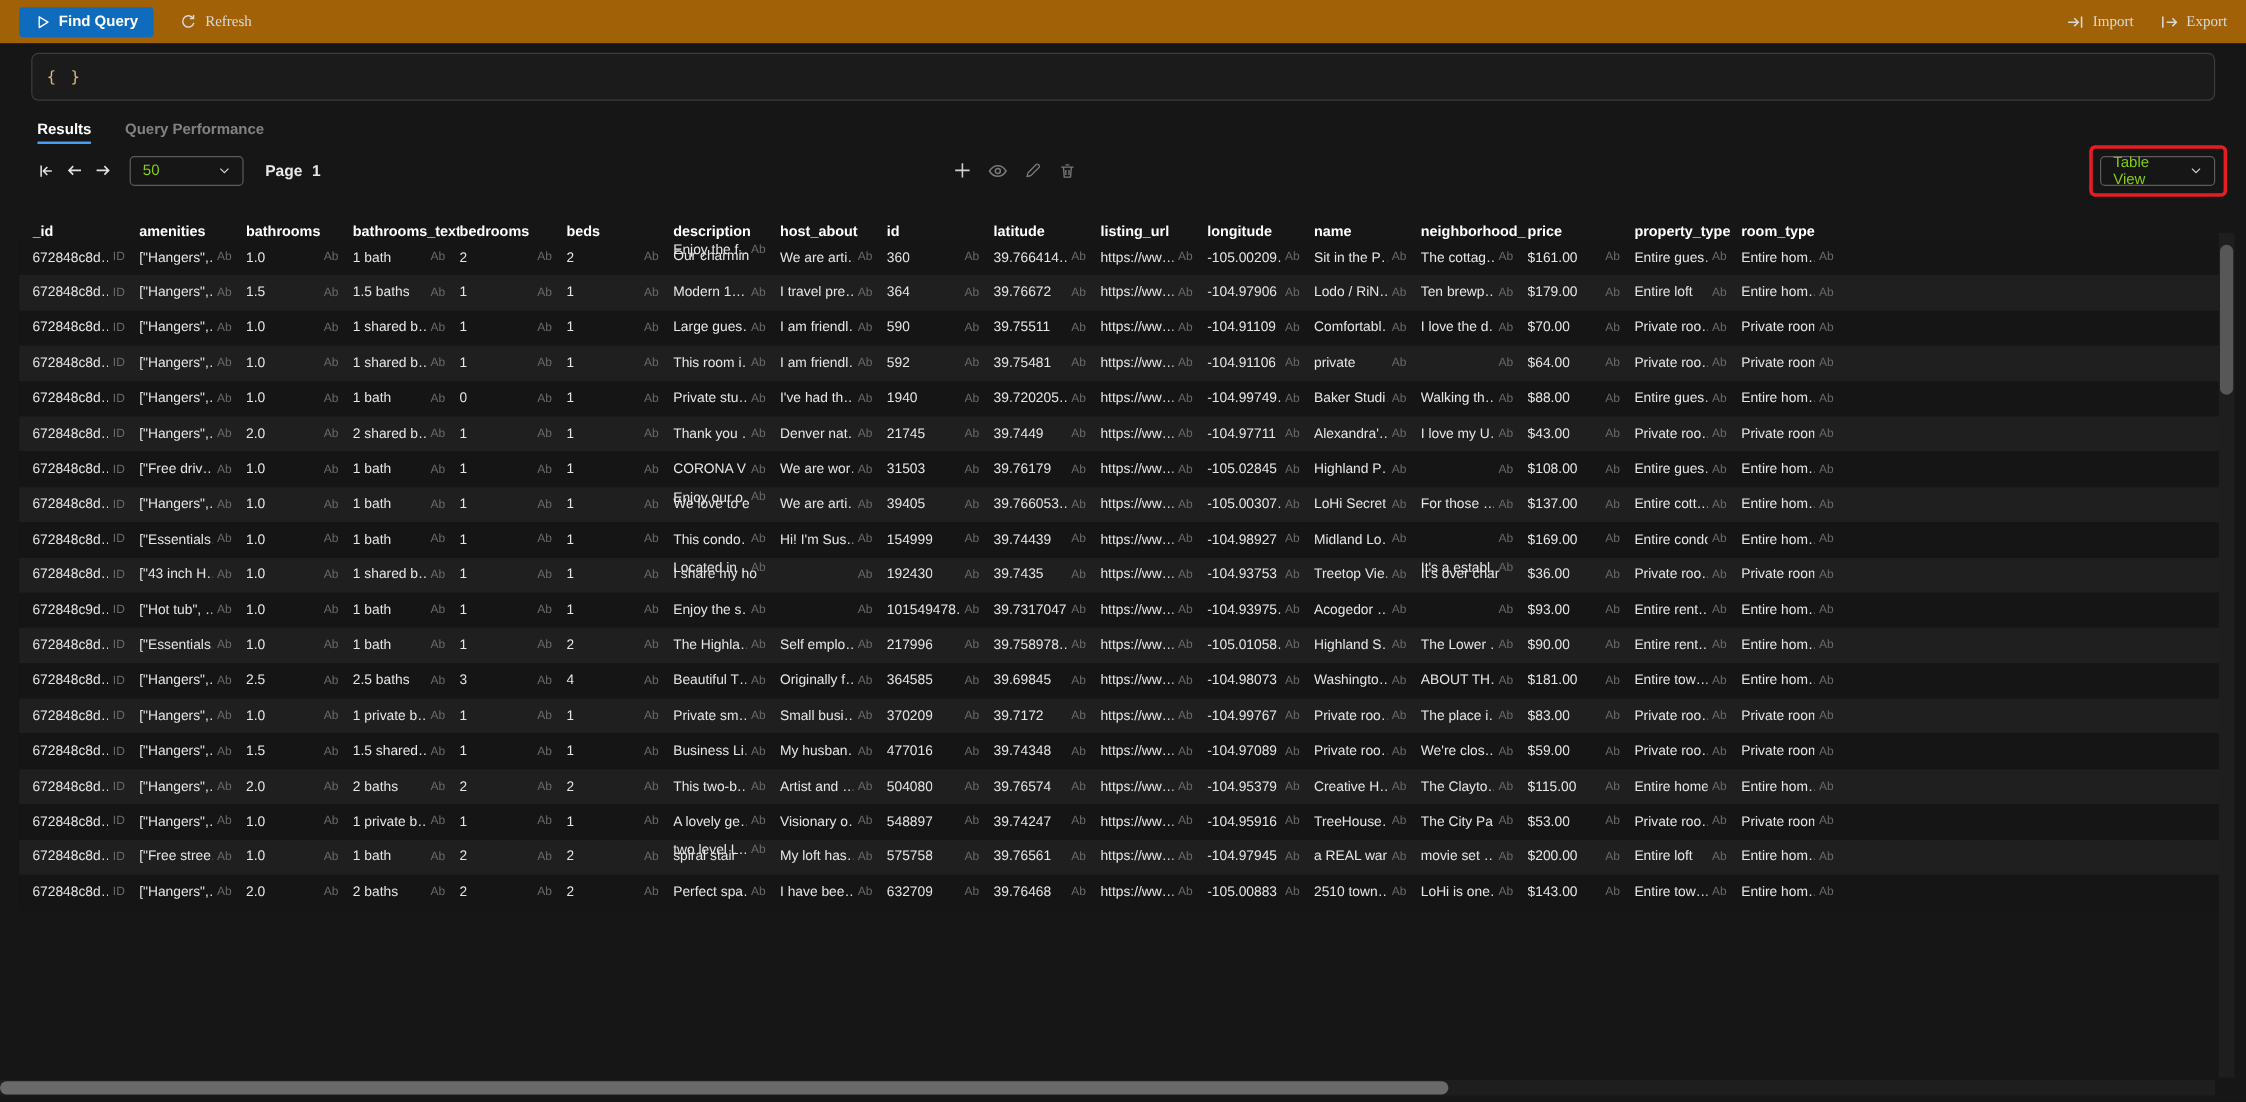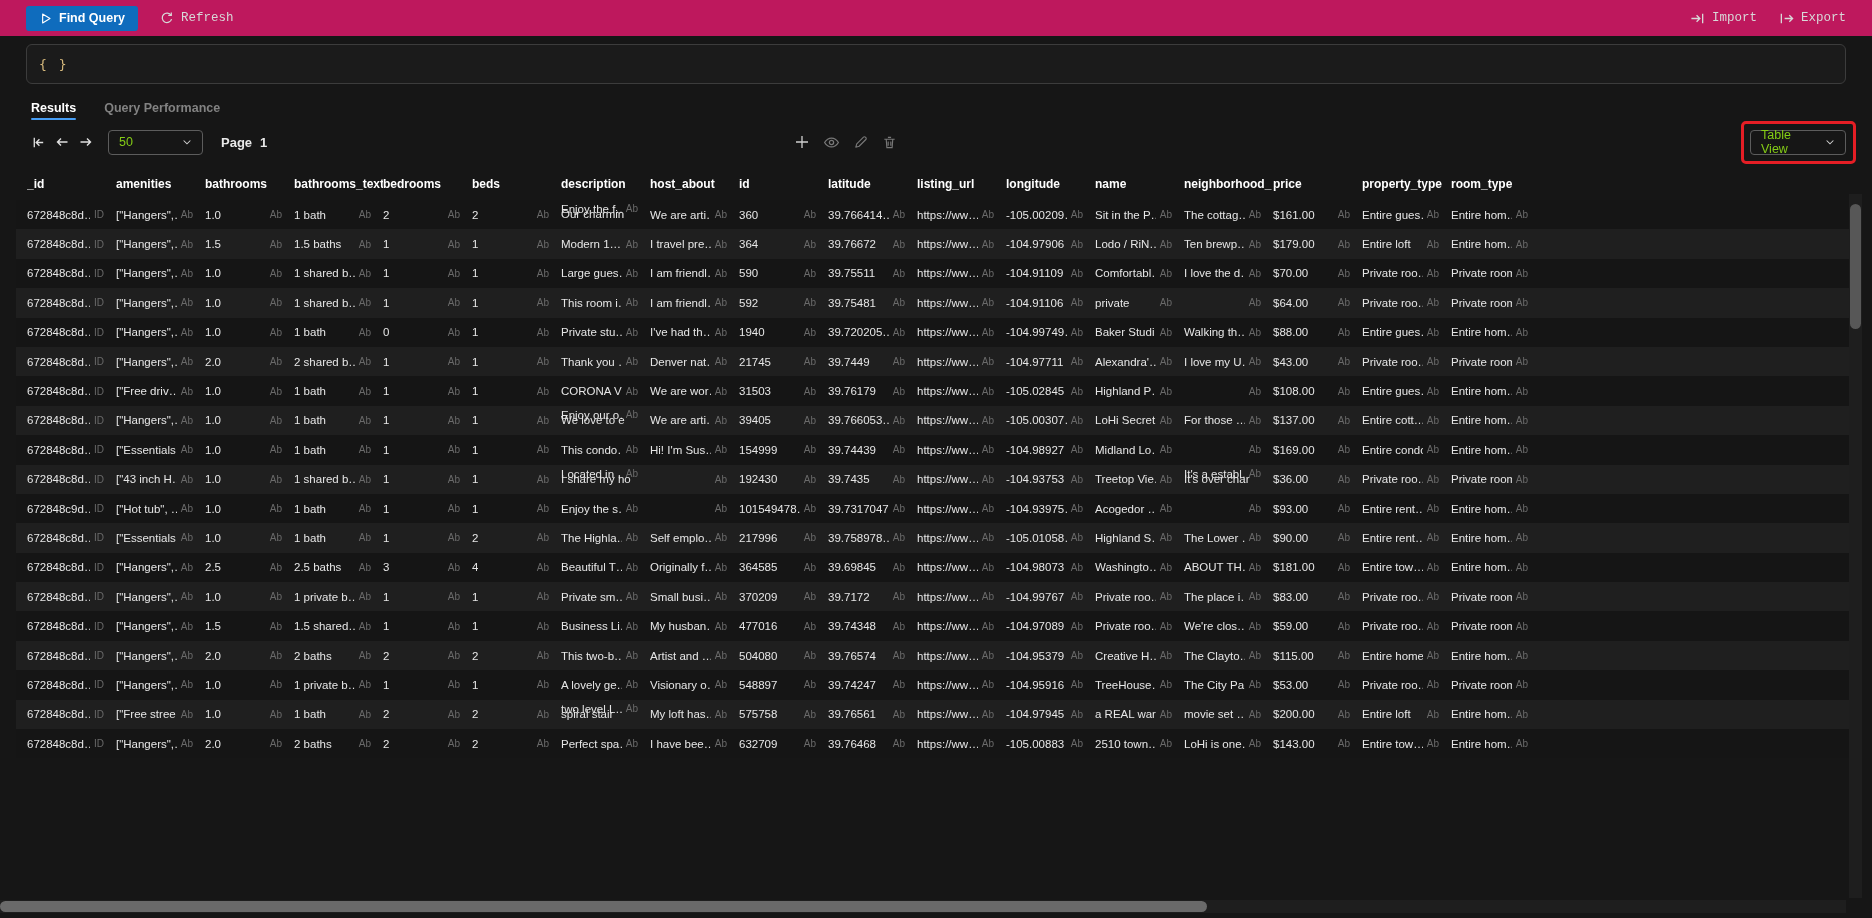--- a/index.html
+++ b/index.html
@@ -1,25 +1,25 @@
 <!DOCTYPE html>
 <html style="--accent: #0f6cbd; --annotation: #e51e25; --query_token: #d7ba7d; --tab_underline: #479ef5;"><head>
 <meta charset="utf-8">
 <style>
   *{margin:0;padding:0;box-sizing:border-box}
   html,body{width:1872px;height:918px;overflow:hidden}
   body{background:#161616;font-family:"Liberation Sans",sans-serif;color:#e8e8e8;position:relative}
 
   
-  .topbar{height:36px;background:#be185d;display:flex;align-items:center;padding:0 26px;gap:22px}
+  .topbar{height:36px;background:#a16207;display:flex;align-items:center;padding:0 16px;gap:22px}
   .btn-primary{background:var(--accent,#0f6cbd);color:#fff;border:none;border-radius:3px;height:25px;
     padding:0 13px;display:flex;align-items:center;gap:7px;font-size:12.5px;font-weight:bold;
     font-family:inherit;cursor:pointer}
   .btn-ghost{background:none;border:none;color:#d8d8d8;display:flex;align-items:center;gap:7px;
-    font-size:12.5px;font-family:Liberation Mono, monospace;cursor:pointer}
+    font-size:12.5px;font-family:Liberation Serif, serif;cursor:pointer}
   .topbar .spacer{flex:1}
   .icon-svg{display:inline-flex;align-items:center;justify-content:center}
 
   
   .query-editor{margin:8px 26px 0;height:40px;background:#1b1b1b;border:1px solid #3c3c3c;border-radius:6px;
     display:flex;align-items:center;padding:0 12px;font-family:"DejaVu Sans Mono",monospace;
     font-size:13px;color:var(--query_token,#d7ba7d);letter-spacing:2px}
 
   
   .tabs{display:flex;gap:28px;padding:0 31px;margin-top:9px;height:29px}
@@ -42,21 +42,21 @@
     justify-content:center;cursor:pointer}
   .action-add{color:#d0d0d0}
   .action-dim{color:#787878}
   .view-wrap{margin-left:auto;position:relative}
   .view-select{width:96px}
   .red-annotation{position:absolute;left:-9px;right:-10px;top:-9px;bottom:-9px;
     border:3px solid var(--annotation,#e51e25);border-radius:5px;pointer-events:none}
 
   
   .grid{margin:0 16px;padding-top:6px}
-  .grid-header{display:flex;height:32px;align-items:center;padding-left:11px}
+  .grid-header{display:flex;height:32px;align-items:flex-end;padding-left:11px}
   .hcell{width:89px;flex:0 0 89px;font-size:12px;font-weight:bold;color:#fff;white-space:nowrap;
     overflow:hidden;padding-right:6px}
   .grid-body{width:100%}
   .grow{display:flex;height:29.4px;align-items:stretch;padding-left:11px;cursor:pointer}
   .grow:nth-child(odd){background:#151515}
   .grow:nth-child(even){background:#1f1f1f}
   .cell{width:89px;flex:0 0 89px;display:flex;align-items:center;justify-content:space-between;
     overflow:hidden;padding-right:12px;position:relative;white-space:nowrap}
   .cell .val{font-size:11.5px;color:#e6e6e6;overflow:hidden;white-space:nowrap}
   .cell .badge{font-size:10px;color:#6a6a6a;flex:0 0 auto;margin-left:4px}

